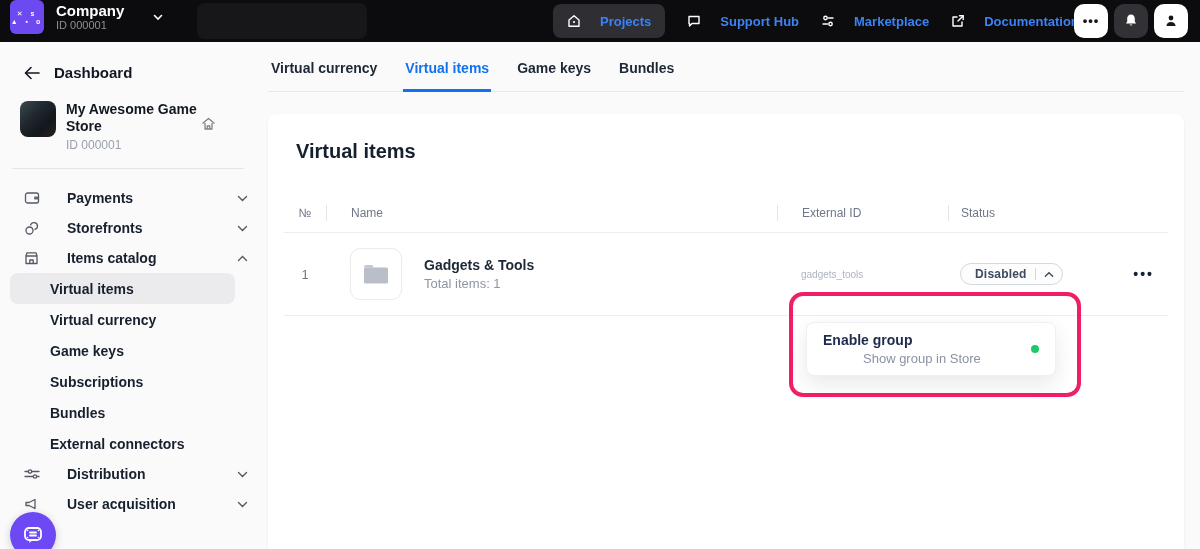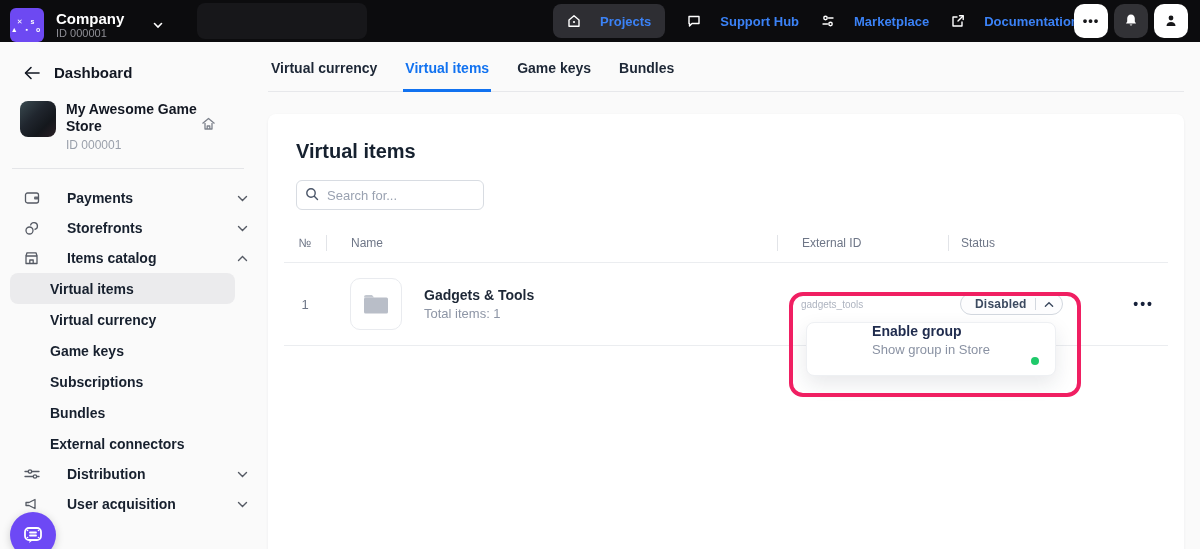--- a/index.html
+++ b/index.html
@@ -1,21 +1,21 @@
 <!DOCTYPE html>
 <html><head>
 <meta charset="utf-8">
 <style>
   * { margin:0; padding:0; box-sizing:border-box; }
   html,body { width:1200px; height:549px; overflow:hidden; }
   body { font-family:"Liberation Sans","DejaVu Sans",sans-serif; background:#fafafa; position:relative; }
   svg { display:block; }
 
   
-  .topbar { position:relative; height:42px; background:#0c0c0e; display:flex; align-items:flex-end; }
+  .topbar { position:relative; height:42px; background:#0c0c0e; display:flex; align-items:flex-start; }
   .company-switcher { display:flex; align-items:center; cursor:pointer; }
   .logo { width:34px; height:34px; margin-left:10px; background:#6d49f2; border-radius:6px;
           display:flex; flex-direction:column; align-items:center; justify-content:center; gap:1px; }
   .logo span { color:#fff; font-size:7px; line-height:7px; letter-spacing:3px; font-weight:700; }
   .company-text { margin-left:12px; }
   .company-name { color:#fff; font-size:15px; font-weight:700; line-height:17px; }
   .company-id { color:#8f8f96; font-size:11px; line-height:13px; }
   .topbar-chevron { margin-left:28px; color:#fff; }
   .topbar-skeleton { position:absolute; left:197px; top:3px; width:170px; height:36px; background:#17171a; border-radius:8px; }
 
@@ -102,23 +102,23 @@
   .status-pill { display:flex; align-items:center; height:22px; border:1px solid #d3d8df; border-radius:12px;
                  background:#fdfdfe; padding:0 8px 0 14px; cursor:pointer; gap:8px; }
   .status-pill .st-label { font-size:12px; font-weight:700; color:#3c4a60; letter-spacing:.2px; }
   .status-pill .st-split { width:1px; height:12px; background:#d3d8df; }
   .status-pill svg { color:#3c4a60; }
   .row-actions { margin-left:auto; margin-right:14px; color:#16213a; font-size:14px; font-weight:700; letter-spacing:2px; cursor:pointer; }
 
   
   .dropdown { position:absolute; left:806px; top:322px; width:250px; height:54px; background:#fff;
               border:1px solid #eef0f3; border-radius:8px; box-shadow:0 8px 20px rgba(25,35,60,.10);
-              display:flex; align-items:center; padding:0 16px; z-index:20;flex-direction:column; }
+              display:flex; align-items:center; padding:0 16px; z-index:20; }
   .dd-title { font-size:14px; font-weight:700; color:#1f2b4d; }
-  .dd-sub { font-size:13px; color:#8a92a3; margin-top:3px; }
+  .dd-sub { font-size:13px; color:#8a92a3; margin-top:3px;margin-left:40px; }
   .dd-dot { margin-left:auto; width:8px; height:8px; border-radius:50%; background:#1fc96a; }
   .annotation-ring { position:absolute; left:789px; top:292px; width:292px; height:105px;
                      border:4px solid #f01f62; border-radius:14px; z-index:25; pointer-events:none; }
 </style>
 </head>
 <body>
 
 <div class="topbar">
   <div class="company-switcher">
     <div class="logo">
@@ -318,29 +318,20 @@
       <div class="tab">Virtual currency</div>
       <div class="tab active">Virtual items</div>
       <div class="tab">Game keys</div>
       <div class="tab">Bundles</div>
     </div>
 
     <div class="card">
       <div class="card-head">
         <div class="card-title">Virtual items</div>
         <div class="controls">
-          <div class="search-box">
-            <span class="search-icon">
-              <svg width="14" height="14" viewBox="0 0 14 14" fill="none" stroke="currentColor" stroke-width="1.4" stroke-linecap="round">
-                  <circle cx="6" cy="6" r="4.2"></circle>
-                  <line x1="9.3" y1="9.3" x2="12.5" y2="12.5"></line>
-                </svg>
-            </span>
-            <input type="text" placeholder="Search for..." style="">
-          </div>
         </div>
       </div>
 
       <div class="table">
         <div class="thead">
           <div class="th col-num">№</div>
           <div class="th col-name th-border">Name</div>
           <div class="th col-ext th-border">External ID</div>
           <div class="th col-status th-border">Status</div>
         </div>

